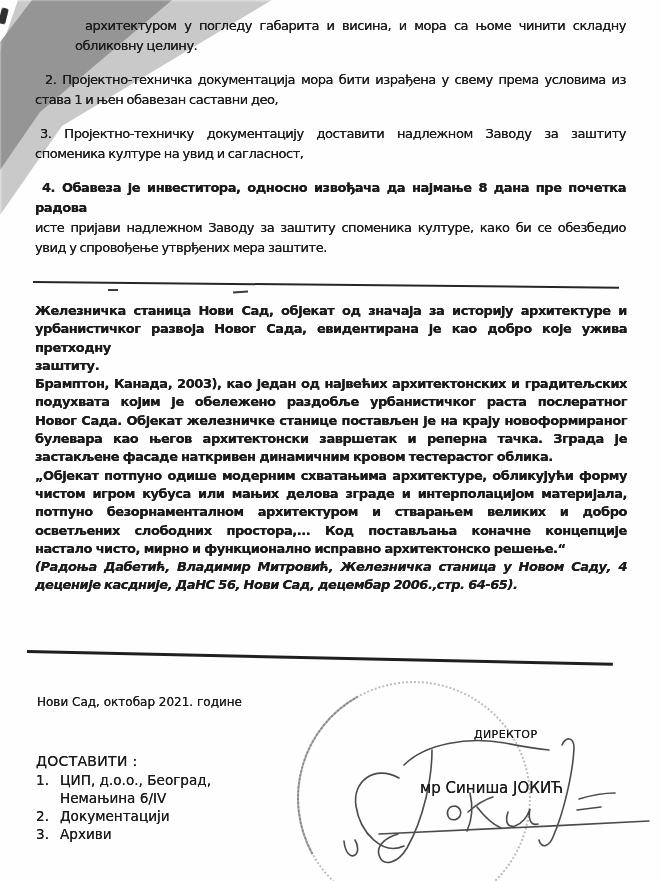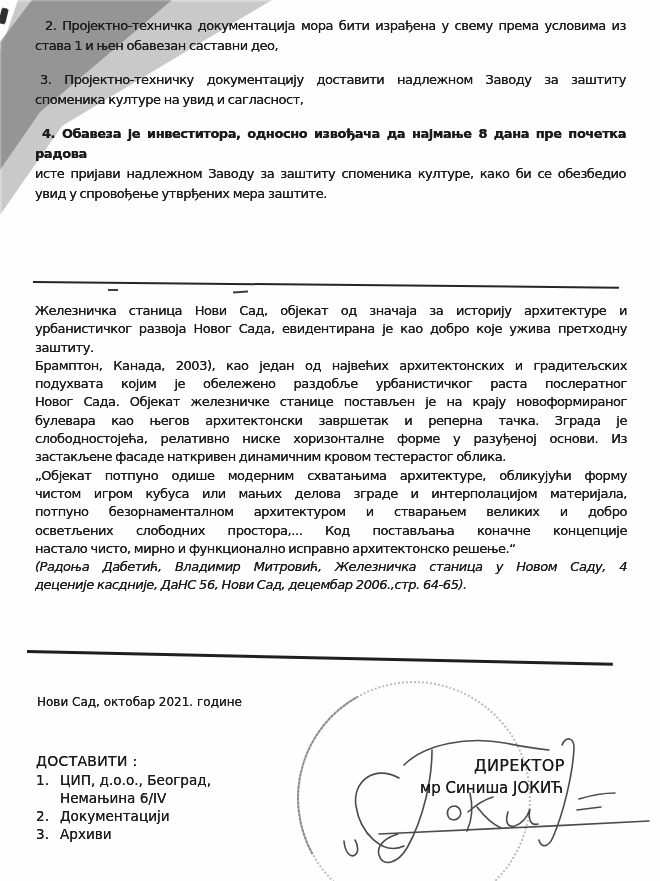--- a/index.html
+++ b/index.html
@@ -40,40 +40,40 @@
     position: absolute; left: 35px; top: 16px; width: 591px;
     font-size: 13px; letter-spacing: -0.45px; word-spacing: -0.5px;
   }
   #top-block .para { margin-bottom: 14px; }
   #top-block .ln { line-height: 20px; }
 
   #main-block {
     position: absolute; left: 35px; top: 302px; width: 592px;
     font-size: 13px; letter-spacing: -0.45px; word-spacing: -0.5px;
   }
-  #main-block .ln { line-height: 18.3px; }
+  #main-block .ln { line-height: 18.3px; font-weight: bold; }
 
   
   .sep { position: absolute; transform-origin: left center; background: #262626; }
   #sep-top    { left: 33px; top: 281px; width: 586px; height: 1.8px; transform: rotate(0.55deg); }
   #sep-bottom { left: 27px; top: 650px; width: 586px; height: 2.6px; transform: rotate(1.25deg); background: #1f1f1f; }
   .tick { position: absolute; background: #3c3c3c; height: 1.6px; }
   #tick-1 { left: 108px; top: 289px; width: 10px; }
   #tick-2 { left: 233px; top: 291px; width: 15px; transform: rotate(-3deg); }
 
   
   .abs { position: absolute; }
   #place-date { left: 37px; top: 695px; font-size: 12px; text-shadow: 0 0 .5px currentColor; }
   #dist-title { left: 36px; top: 753px; font-size: 14px; letter-spacing: .3px; text-shadow: 0 0 .5px currentColor; }
   #dist-list  { left: 36px; top: 771px; font-size: 13.6px; }
   .dist-item { display: flex; text-shadow: 0 0 .5px currentColor; }
   .dist-item .num { width: 24px; line-height: 18px; }
   .dist-item .lines div { line-height: 18px; }
 
-  #sig-title { left: 474px; top: 756px; font-size: 16px; letter-spacing: .4px; text-shadow: 0 0 .5px currentColor; }
+  #sig-title { left: 474px; top: 728px; font-size: 11px; letter-spacing: .4px; text-shadow: 0 0 .5px currentColor; }
   #sig-name  { left: 420px; top: 779px; font-size: 15px; text-shadow: 0 0 .5px currentColor; }
 
   
   #stamp-circle {
     position: absolute; left: 297px; top: 681px; width: 234px; height: 234px;
     border: 2px dotted rgba(125,125,125,.5); border-radius: 50%;
   }
   #stamp-arc {
     position: absolute; left: 297px; top: 681px; width: 234px; height: 234px;
     border: 2px solid transparent; border-left-color: rgba(95,95,95,.55);
@@ -82,20 +82,24 @@
   #signature-svg { position: absolute; left: 0; top: 0; pointer-events: none; }
 </style>
 </head>
 <body style="--ink: #1b1b1b; --paper: #fefefe;">
 
 <div class="artifact band-light"></div>
 <div class="artifact band-dark"></div>
 <div class="corner-mark"></div>
 
 <div id="top-block">
+    <div class="para" style="margin-left: 40px;">
+      <div class="ln j" style="text-indent: 10px;">архитектуром у погледу габарита и висина, и мора са њоме чинити складну</div>
+      <div class="ln">обликовну целину.</div>
+    </div>
     <div class="para">
       <div class="ln j" style="text-indent: 10px;">2. Пројектно-техничка документација мора бити израђена у свему према условима из</div>
       <div class="ln">става 1 и њен обавезан саставни део,</div>
     </div>
     <div class="para">
       <div class="ln j" style="text-indent: 5px;">3. Пројектно-техничку документацију доставити надлежном Заводу за заштиту</div>
       <div class="ln">споменика културе на увид и сагласност,</div>
     </div>
     <div class="para">
       <div class="ln j" style="text-indent: 7px; font-weight: bold;">4. Обавеза је инвеститора, односно извођача да најмање 8 дана пре почетка радова</div>
@@ -110,21 +114,20 @@
 <div id="sep-bottom" class="sep"></div>
 
 <div id="main-block">
     <div class="ln j">Железничка станица Нови Сад, објекат од значаја за историју архитектуре и</div>
     <div class="ln j">урбанистичког развоја Новог Сада, евидентирана је као добро које ужива претходну</div>
     <div class="ln">заштиту.</div>
     <div class="ln j">Брамптон, Канада, 2003), као један од највећих архитектонских и градитељских</div>
     <div class="ln j">подухвата којим је обележено раздобље урбанистичког раста послератног</div>
     <div class="ln j">Новог Сада. Објекат железничке станице постављен је на крају новоформираног</div>
     <div class="ln j">булевара као његов архитектонски завршетак и реперна тачка. Зграда је</div>
-    <div class="ln j">слободностојећа, релативно ниске хоризонталне форме у разуђеној основи. Из</div>
     <div class="ln">застакљене фасаде наткривен динамичним кровом тестерастог облика.</div>
     <div class="ln j">„Објекат потпуно одише модерним схватањима архитектуре, обликујући форму</div>
     <div class="ln j">чистом игром кубуса или мањих делова зграде и интерполацијом материјала,</div>
     <div class="ln j">потпуно безорнаменталном архитектуром и стварањем великих и добро</div>
     <div class="ln j">осветљених слободних простора,... Код постављања коначне концепције</div>
     <div class="ln">настало чисто, мирно и функционално исправно архитектонско решење.“</div>
     <div class="ln j it">(Радоња Дабетић, Владимир Митровић, Железничка станица у Новом Саду, 4</div>
     <div class="ln it">деценије касдније, ДаНС 56, Нови Сад, децембар 2006.,стр. 64-65).</div>
   </div>
 

